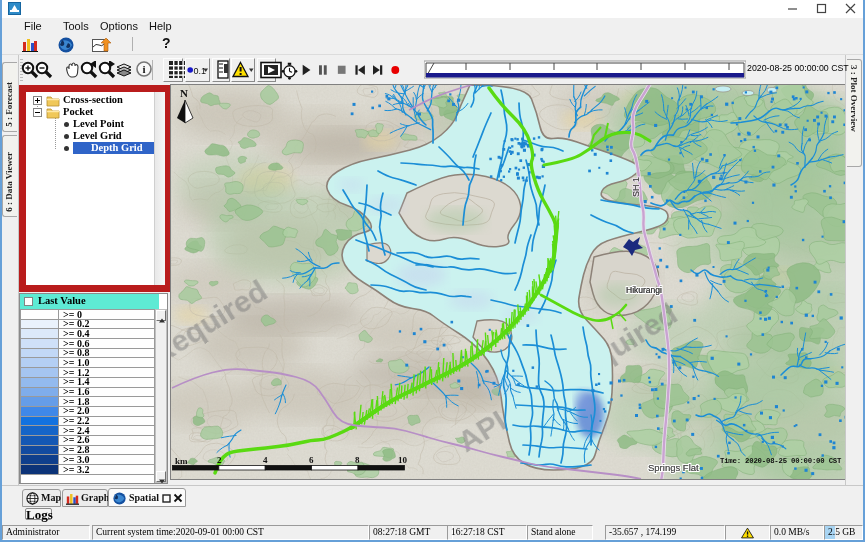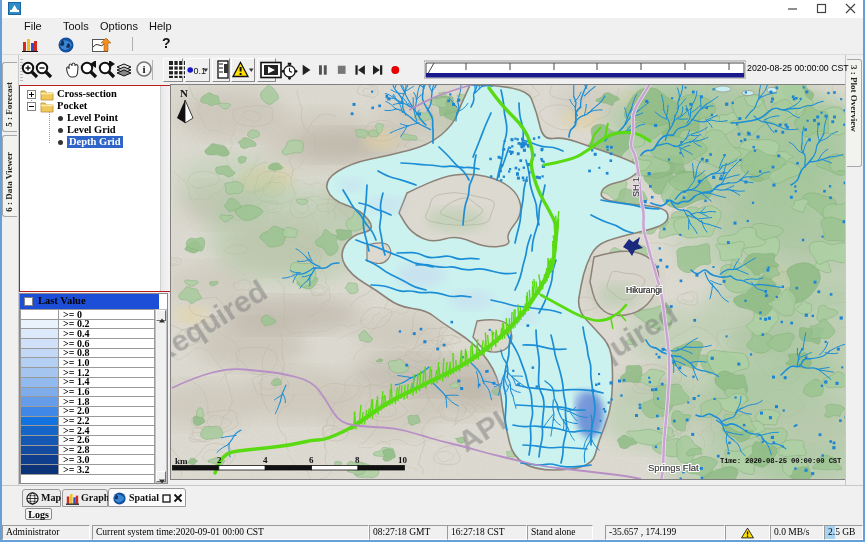--- a/index.html
+++ b/index.html
@@ -15,34 +15,34 @@
 .vtabstrip{position:absolute;left:2px;top:55px;width:17px;bottom:56px;background:#f0f0f0;border-right:1px solid #c8c8c8}
 .vtab{position:absolute;left:2px;width:15px;background:#f2f2ee;border:1px solid #a8a8a8;border-right:none;border-radius:3px 0 0 3px;
  font-size:9px;font-family:"Liberation Serif",serif;font-weight:bold;color:#222}
 .vtab span{position:absolute;left:1px;bottom:4px;writing-mode:vertical-rl;transform:rotate(180deg);white-space:nowrap}
 .rtabstrip{position:absolute;right:2px;top:55px;width:18px;bottom:56px;background:#f0f0f0;border-left:1px solid #c8c8c8}
 .rtab{position:absolute;right:3px;width:15px;top:59px;height:108px;background:#f2f2ee;border:1px solid #a8a8a8;border-left:none;border-radius:0 3px 3px 0;
  font-size:9px;font-family:"Liberation Serif",serif;font-weight:bold;color:#222}
 .rtab span{position:absolute;left:2px;top:5px;writing-mode:vertical-rl;white-space:nowrap}
 .toolbar2{position:absolute;left:19px;right:20px;top:55px;height:30px;background:#f0f0f0}
 .tbtn{position:absolute;border:1px solid;border-color:#fdfdfd #8a8a8a #8a8a8a #fdfdfd;background:#f0f0f0}
-.treepanel{position:absolute;left:19px;top:85px;width:153px;height:207px;background:#fff;border:1px solid #b91c1c}
+.treepanel{position:absolute;left:19px;top:85px;width:153px;height:207px;background:#fff;border:7px solid #b91c1c}
 .treerow{position:absolute;left:0;height:12px;font-family:"Liberation Serif",serif;font-weight:bold;font-size:10.5px;color:#000;white-space:nowrap}
 .legpanel{position:absolute;left:19px;top:293px;width:149px;height:191px;background:#fff;border:1px solid #8a8a8a;overflow:hidden}
 .lrow{height:9.7px;position:relative;border-bottom:1px solid #9a9a9a}
 .lsw{position:absolute;left:0;top:0;bottom:0;width:38px;border-right:1px solid #9a9a9a}
 .llab{position:absolute;left:42px;top:-1.5px;font-family:"Liberation Serif",serif;font-weight:bold;font-size:10px}
 .mappanel{position:absolute;left:170px;top:84px;border:1px solid #808080;border-right:none}
 .tabsrow{position:absolute;left:2px;right:2px;top:485px;height:22px;background:#f0f0f0;border-top:1px solid #c8c8c8}
 .btab{position:absolute;top:3px;height:18px;background:#ececec;border:1px solid #9a9a9a;border-radius:3px 3px 0 0;
  font-family:"Liberation Serif",serif;font-weight:bold;font-size:10px;color:#111}
 .btab.active{background:#fbfbfb;height:19px;top:2px}
 .logsrow{position:absolute;left:2px;right:2px;top:507px;height:18px;background:#f0f0f0}
 .logsbtn{position:absolute;left:23px;top:1px;width:27px;height:12px;background:#f4f4f4;border:1px solid #8a8a8a;border-radius:2px;
- font-family:"Liberation Serif",serif;font-weight:bold;font-size:10px;text-align:center;line-height:11px}
+ font-family:"Liberation Serif",serif;font-weight:bold;font-size:13px;text-align:center;line-height:11px}
 .statusbar{position:absolute;left:2px;right:2px;top:525px;height:15px;background:#f0f0f0;font-family:"Liberation Serif",serif;font-size:9.5px;color:#000}
 .spanel{position:absolute;top:0px;height:15px;border:1px solid;border-color:#9a9a9a #fff #fff #9a9a9a;padding:1px 3px 0 3px;white-space:nowrap;overflow:hidden}
 </style></head><body>
 <div class="win"></div>
 <div class="titlebar">
  <div class="ticon"></div>
  <svg class="wbtn" style="right:62px" width="17" height="17">
       <line x1="4" y1="9" x2="13" y2="9" stroke="#444" stroke-width="1.2"></line>
     </svg>
  <svg class="wbtn" style="right:33px" width="17" height="17">
@@ -232,25 +232,25 @@
     <svg style="position:absolute;left:20px;top:15px" width="14" height="12" viewBox="0 0 14 12">
       <path d="M1,2 L5,2 L6.5,4 L13,4 L13,11 L1,11 Z" fill="#f0c85a" stroke="#b89030" stroke-width="0.8"></path>
       <path d="M1,4.5 L13,4.5" stroke="#ffe9a8" stroke-width="1.5"></path>
     </svg>
     <div class="treerow" style="left:37px;top:14px">Pocket</div>
     <div style="position:absolute;left:38px;top:30px;width:5px;height:5px;border-radius:50%;background:#333"></div>
     <div class="treerow" style="left:47px;top:26px">Level Point</div>
     <div style="position:absolute;left:38px;top:42px;width:5px;height:5px;border-radius:50%;background:#333"></div>
     <div class="treerow" style="left:47px;top:38px">Level Grid</div>
     <div style="position:absolute;left:38px;top:54px;width:5px;height:5px;border-radius:50%;background:#333"></div>
-    <div class="treerow" style="left:47px;top:50px;background:#2f64c8;color:#fff;padding:0 2px">Depth Grid</div>
+    <div class="treerow" style="left:47px;top:50px;background:#2f64c8;color:#fff;padding:0 18px">Depth Grid</div>
     <div style="position:absolute;right:0;top:0;bottom:0;width:11px;background:linear-gradient(90deg,#e8e8e8,#f6f6f6);border-left:1px solid #cfcfcf"></div>
   </div>
 <div class="legpanel">
-    <div style="position:absolute;left:0;top:0;right:8px;height:15px;background:#1d4ed8">
+    <div style="position:absolute;left:0;top:0;right:8px;height:15px;background:#5eead4">
       <div style="position:absolute;left:4px;top:3px;width:9px;height:9px;border:1px solid #848484;background:#fff"></div>
       <div style="position:absolute;left:18px;top:1px;font-family:Liberation Serif,serif;font-weight:bold;font-size:10.5px">Last Value</div>
     </div>
     <div style="position:absolute;left:0;top:15px;right:12px;bottom:0;border:1px solid #9a9a9a;border-bottom:none">
       <div class="lrow">
         <div class="lsw" style="background:rgb(255,255,255)"></div>
         <div class="llab">&gt;= 0</div>
       </div>
       <div class="lrow">
         <div class="lsw" style="background:rgb(234,242,252)"></div>

